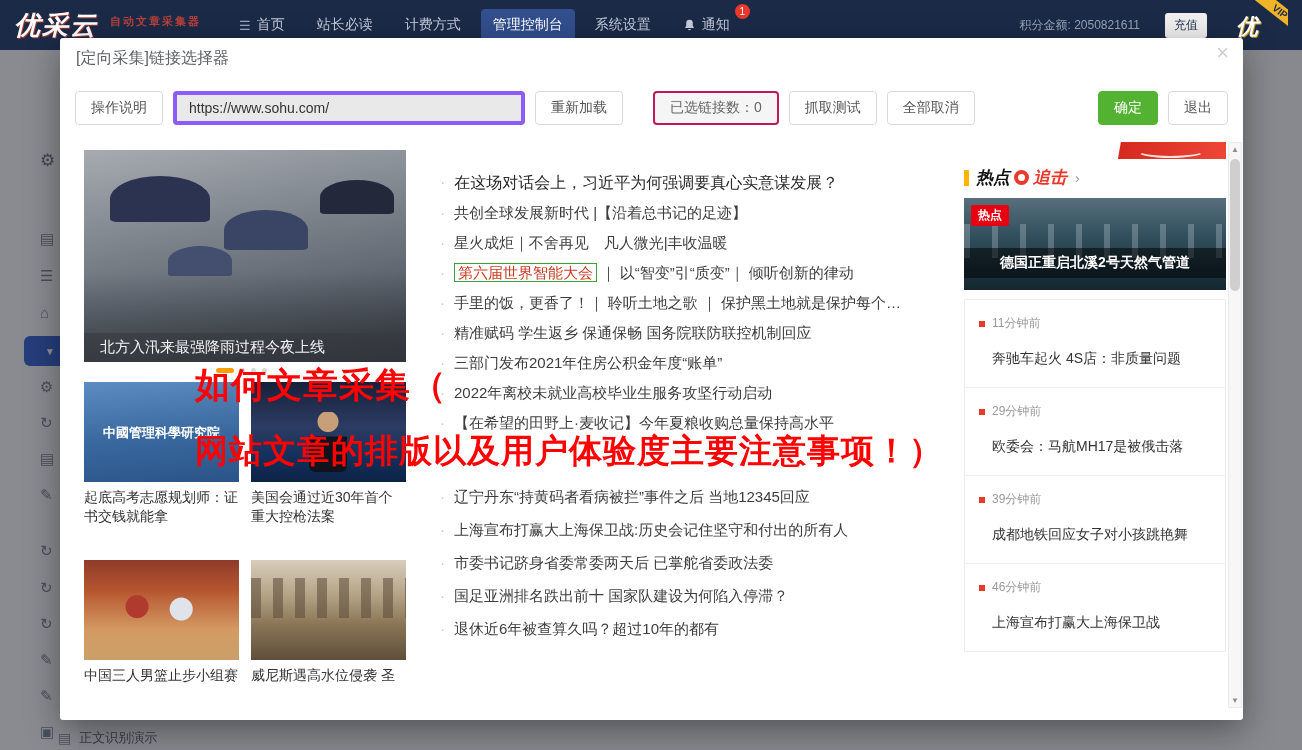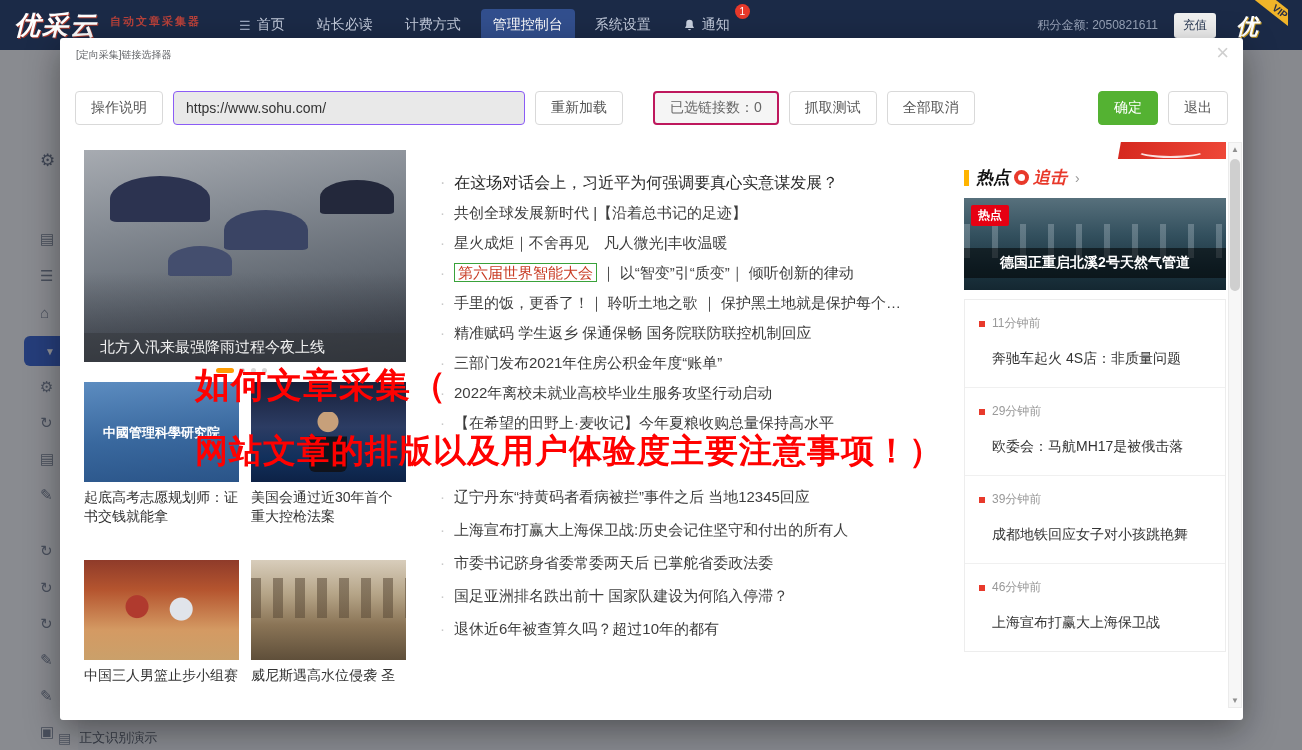--- a/index.html
+++ b/index.html
@@ -19,36 +19,36 @@
 
   
   .navbar { position:fixed; left:0; top:0; width:1302px; height:50px; background:#1b2a47; display:flex; align-items:center; padding:0 14px; z-index:30; }
   .logo { font-size:26px; font-weight:bold; color:#fff; letter-spacing:2px; text-shadow:1px 1px 0 #a93a2e; font-style:italic; }
   .logo-sub { font-size:11px; color:#b8413a; font-weight:bold; letter-spacing:2px; margin-left:12px; margin-top:-8px; }
   .nav { display:flex; margin-left:26px; gap:8px; align-items:center; }
   .nav-item { padding:7px 12px; font-size:14px; color:#c3cbdc; display:flex; gap:6px; align-items:center; border-radius:4px; position:relative; cursor:pointer; white-space:nowrap; }
   .nav-item.active { background:#324f8e; color:#fff; }
   .nav-item .gly { font-size:13px; color:#9aa7c0; }
   .badge { position:absolute; top:-5px; right:-8px; background:#e8392b; color:#fff; font-size:10px; min-width:15px; height:15px; border-radius:8px; line-height:15px; text-align:center; padding:0 2px; }
-  .nav-right { margin-left:auto; display:flex; align-items:center; gap:16px; }
+  .nav-right { margin-left:auto; display:flex; align-items:center; gap:25px; }
   .credits { font-size:12px; color:#98a3b8; }
   .recharge { background:#f0f0f0; color:#24344f; font-size:12px; padding:4px 9px; border-radius:3px; font-weight:normal; cursor:pointer; }
   .vip-wrap { position:relative; width:56px; height:50px; overflow:hidden; }
   .vip-ribbon { position:absolute; top:5px; right:-20px; transform:rotate(38deg); background:#f0b429; color:#2a2f45; font-size:10px; font-weight:bold; padding:1px 20px; }
   .logo-mark { position:absolute; left:4px; top:12px; font-size:22px; font-weight:bold; font-style:italic; color:#fff; text-shadow:1px 1px 0 #c59a1f; }
 
   
   .modal { position:fixed; left:60px; top:38px; width:1183px; height:682px; background:#fff; border-radius:3px; box-shadow:0 10px 34px rgba(0,0,0,.4); z-index:40; }
-  .m-title { position:absolute; left:16px; top:10px; font-size:10px; color:#606266; }
+  .m-title { position:absolute; left:16px; top:10px; font-size:16px; color:#606266; }
   .m-close { position:absolute; right:14px; top:4px; font-size:22px; color:#cfcfcf; cursor:pointer; line-height:1; }
   .toolbar { position:absolute; top:50px; left:0; right:0; height:40px; display:flex; gap:10px; padding:0 15px; align-items:center; }
   .btn { height:34px; padding:0 15px; background:#fff; border:1px solid #d9d9d9; border-radius:4px; font-size:14px; color:#555; display:inline-flex; align-items:center; cursor:pointer; white-space:nowrap; }
   .btn-green { background:#54b232; border-color:#54b232; color:#fff; }
   .count-box { background:#f5f5f5; color:#666; border:2px solid #be185d; cursor:default;margin-left:20px; }
-  .url-input { width:352px; height:34px; background:#e9e9e9; border:1px solid #8b5cf6; border-radius:4px; padding:0 12px; font-size:14px; color:#333; outline:none; }
+  .url-input { width:352px; height:34px; background:#e9e9e9; border:4px solid #8b5cf6; border-radius:4px; padding:0 12px; font-size:14px; color:#333; outline:none; }
   .tb-spacer { flex:1; }
 
   
   .content { position:absolute; top:104px; left:24px; width:1142px; height:566px; overflow:hidden; background:#fff; }
 
   .hero { position:absolute; left:0; top:8px; width:322px; height:212px; overflow:hidden;
           background:linear-gradient(170deg,#a7abb1 0%,#868c94 30%,#666d76 60%,#4a5059 85%,#3a3f47 100%); cursor:pointer; }
   .hero::after { content:''; position:absolute; left:0; right:0; bottom:0; height:90px; background:linear-gradient(transparent, rgba(18,20,28,.40)); }
   .umb { position:absolute; border-radius:100% 100% 14% 14%; }
   .u1 { left:26px; top:26px; width:100px; height:46px; background:#2c3350; }

